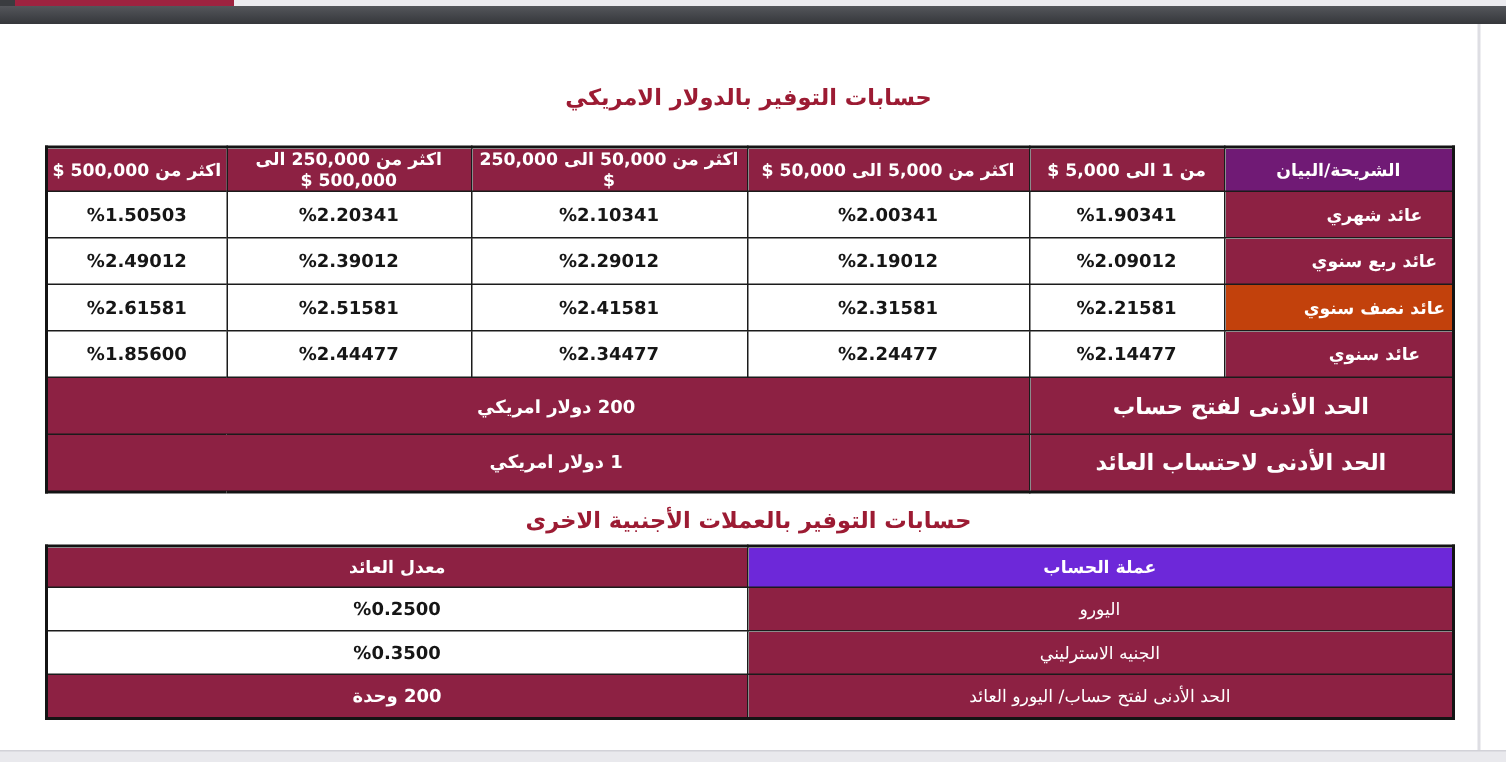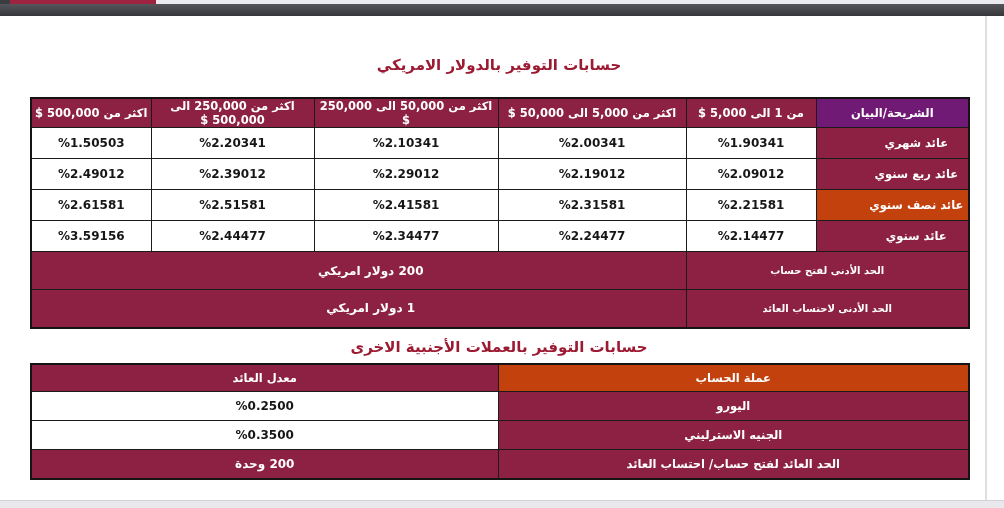--- a/index.html
+++ b/index.html
@@ -26,30 +26,30 @@
   .title-2 { margin-top:9px; }
 
   table { border-collapse:collapse; table-layout:fixed; width:938px; border:2px solid #141414; }
   .t1 { margin-top:23px; }
   .t2 { margin-top:7px; }
   th, td { border:1px solid #1b1b1b; text-align:center; vertical-align:middle; overflow:hidden; }
 
   .t1 thead th { height:28px; font-size:11.5px; font-weight:bold; }
   .t1 tbody .data-row th { height:31px; font-size:11.5px; font-weight:bold;padding-left:48px; }
   .t1 tbody .data-row td { height:31px; }
-  .t1 .footer-row th { height:38px; font-size:10px; font-weight:bold; }
+  .t1 .footer-row th { height:38px; font-size:15px; font-weight:bold; }
   .t1 .footer-row td { height:38px; font-size:12px; font-weight:bold;padding-left:24px; }
 
   .maroon-cell { color:#ffffff; }
   .num { background:#ffffff; color:#161616; font-weight:bold; font-size:12px;
          direction:ltr; unicode-bidi:embed; }
 
   .t2 th { height:28px; font-size:11.5px; font-weight:bold; }
   .t2 td, .t2 .fx-label { height:29px; }
-  .t2 .fx-label { font-size:11.5px; font-weight:bold; }
+  .t2 .fx-label { font-size:11.5px; font-weight:normal; }
   .t2 td.num { font-size:12px; }
 </style>
 </head>
 <body>
 
 <div class="screen">
 
   <div class="top-strip"></div>
   <div class="top-corner-dark"></div>
   <div class="top-tab-remnant" style="background: rgb(158, 35, 64);"></div>
@@ -104,21 +104,21 @@
           <td class="num">%2.41581</td>
           <td class="num">%2.51581</td>
           <td class="num">%2.61581</td>
         </tr>
         <tr class="data-row">
           <th class="maroon-cell" style="background: rgb(141, 33, 67);">عائد سنوي</th>
           <td class="num">%2.14477</td>
           <td class="num">%2.24477</td>
           <td class="num">%2.34477</td>
           <td class="num">%2.44477</td>
-          <td class="num">%3.59156</td>
+          <td class="num">%1.85600</td>
         </tr>
         <tr class="footer-row">
           <th class="maroon-cell" colspan="2" style="background: rgb(141, 33, 67);">الحد الأدنى لفتح حساب</th>
           <td class="maroon-cell" colspan="4" style="background: rgb(141, 33, 67);">200 دولار امريكي</td>
         </tr>
         <tr class="footer-row">
           <th class="maroon-cell" colspan="2" style="background: rgb(141, 33, 67);">الحد الأدنى لاحتساب العائد</th>
           <td class="maroon-cell" colspan="4" style="background: rgb(141, 33, 67);">1 دولار امريكي</td>
         </tr>
       </tbody>
@@ -126,32 +126,32 @@
 
     <div class="sect-title title-2" style="color: rgb(156, 27, 51);">حسابات التوفير بالعملات الأجنبية الاخرى</div>
 
     <table class="t2" dir="rtl">
       <colgroup>
           <col style="width:471px">
           <col style="width:467px">
         </colgroup>
       <tbody>
         <tr>
-          <th class="maroon-cell" style="background: #c2410c;">عملة الحساب</th>
+          <th class="maroon-cell" style="background: #6d28d9;">عملة الحساب</th>
           <th class="maroon-cell" style="background: rgb(141, 33, 67);">معدل العائد</th>
         </tr>
         <tr>
           <th class="maroon-cell fx-label" style="background: rgb(141, 33, 67);">اليورو</th>
           <td class="num">%0.2500</td>
         </tr>
         <tr>
           <th class="maroon-cell fx-label" style="background: rgb(141, 33, 67);">الجنيه الاسترليني</th>
           <td class="num">%0.3500</td>
         </tr>
         <tr>
-          <th class="maroon-cell fx-label" style="background: rgb(141, 33, 67);">الحد العائد لفتح حساب/ احتساب العائد</th>
+          <th class="maroon-cell fx-label" style="background: rgb(141, 33, 67);">الحد الأدنى لفتح حساب/ اليورو العائد</th>
           <td class="maroon-cell fx-min-value" style="font-weight: bold; font-size: 12px; background: rgb(141, 33, 67);">200 وحدة</td>
         </tr>
       </tbody>
     </table>
 
   </div>
 </div>
 
 </body></html>

